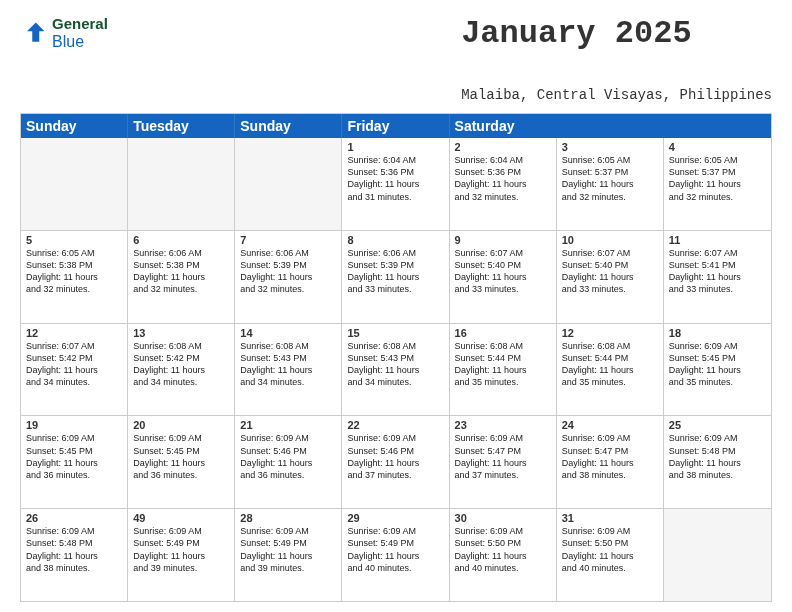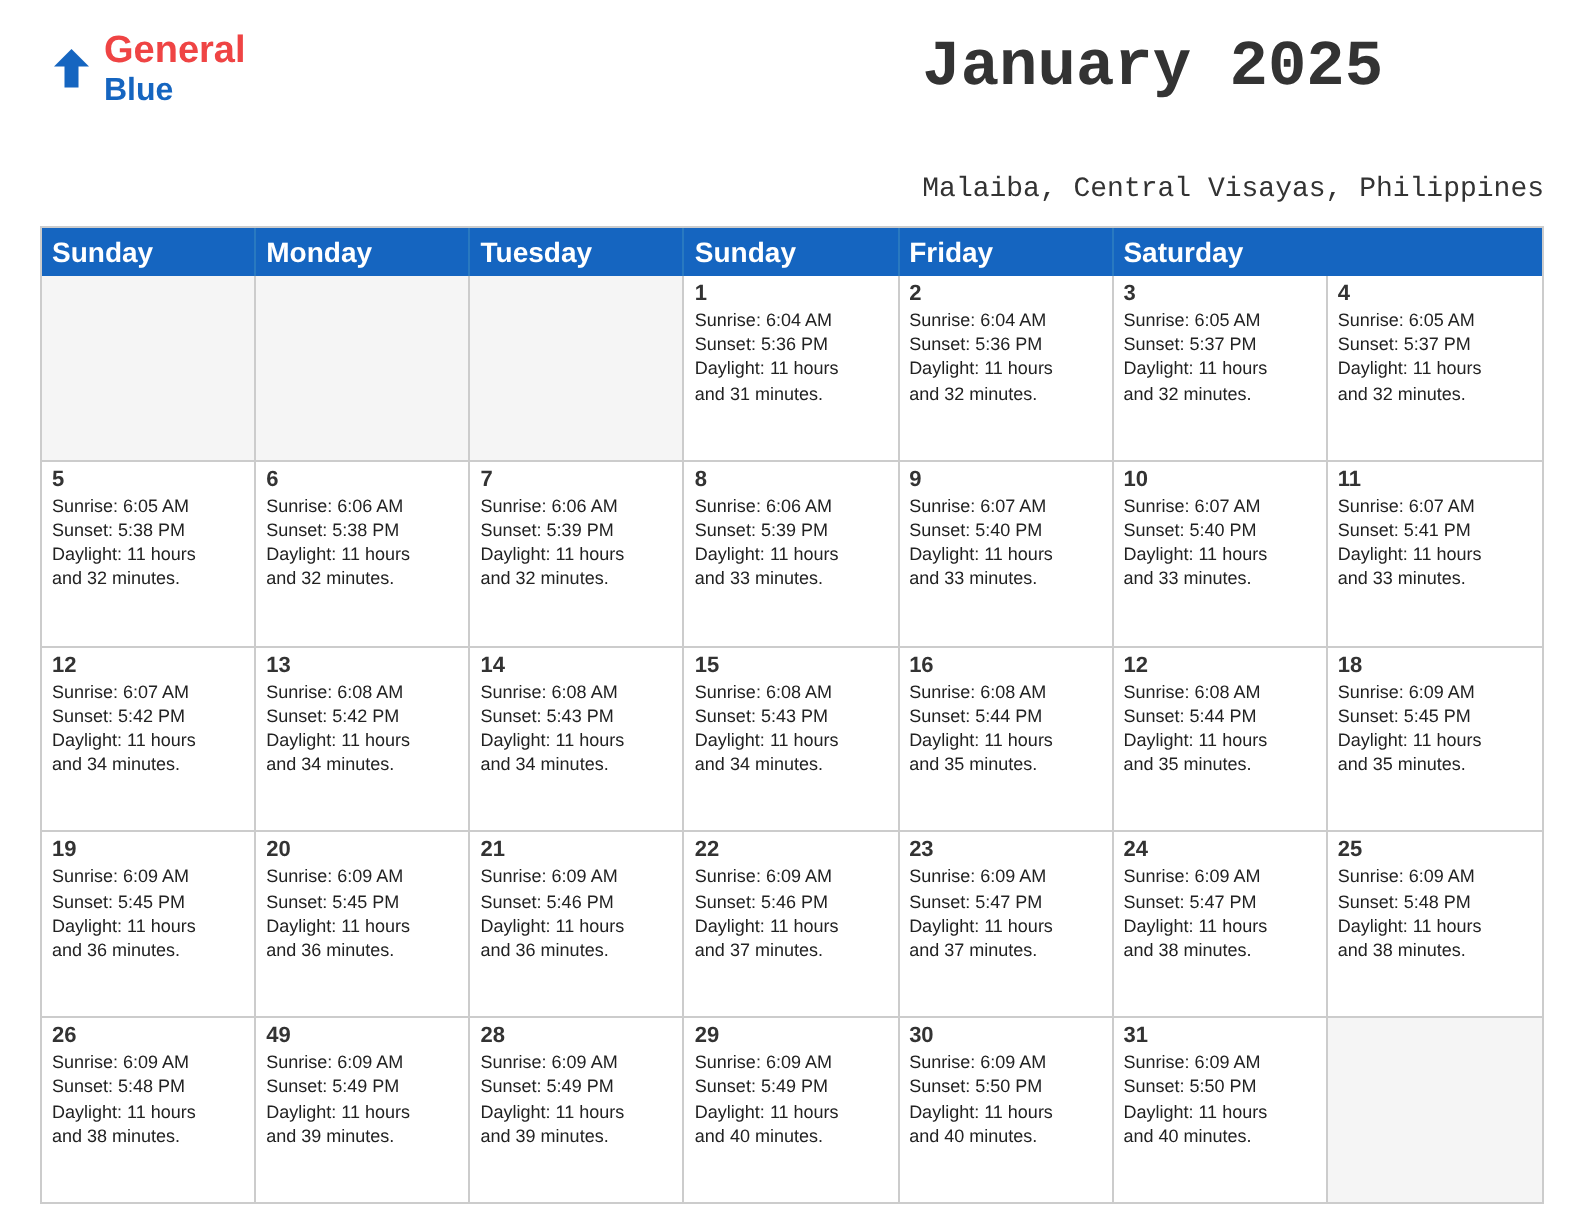--- a/index.html
+++ b/index.html
@@ -27,27 +27,27 @@
       display: flex;
       align-items: center;
       gap: 4px;
     }
     .logo-text {
       display: flex;
       flex-direction: column;
       line-height: 1.1;
     }
     .logo-general {
-      font-size: 19px;
+      font-size: 15px;
       font-weight: bold;
-      color: #ef4444;
+      color: #14532d;
     }
     .logo-blue {
       font-size: 16px;
-      font-weight: bold;
+      font-weight: normal;
       color: #1565c0;
     }
     .logo-icon {
       width: 28px;
       height: 28px;
     }
     .title-section {
       text-align: left;
       font-family: Liberation Mono, monospace;
     }
@@ -134,21 +134,20 @@
     </div>
     <div class="title-section">
       <div class="main-title">January 2025</div>
       <div class="subtitle">Malaiba, Central Visayas, Philippines</div>
     </div>
   </div>
 
   <div class="calendar">
     <div class="cal-header" id="cal-header-row">
         <div class="cal-header-cell">Sunday</div>
-        <div class="cal-header-cell">Monday</div>
         <div class="cal-header-cell">Tuesday</div>
         <div class="cal-header-cell">Sunday</div>
         <div class="cal-header-cell">Friday</div>
         <div class="cal-header-cell">Saturday</div>
       </div>
     <div class="cal-body" id="cal-body">
         <div class="cal-row">
           <div class="cal-cell empty"></div>
           <div class="cal-cell empty"></div>
           <div class="cal-cell empty"></div>

